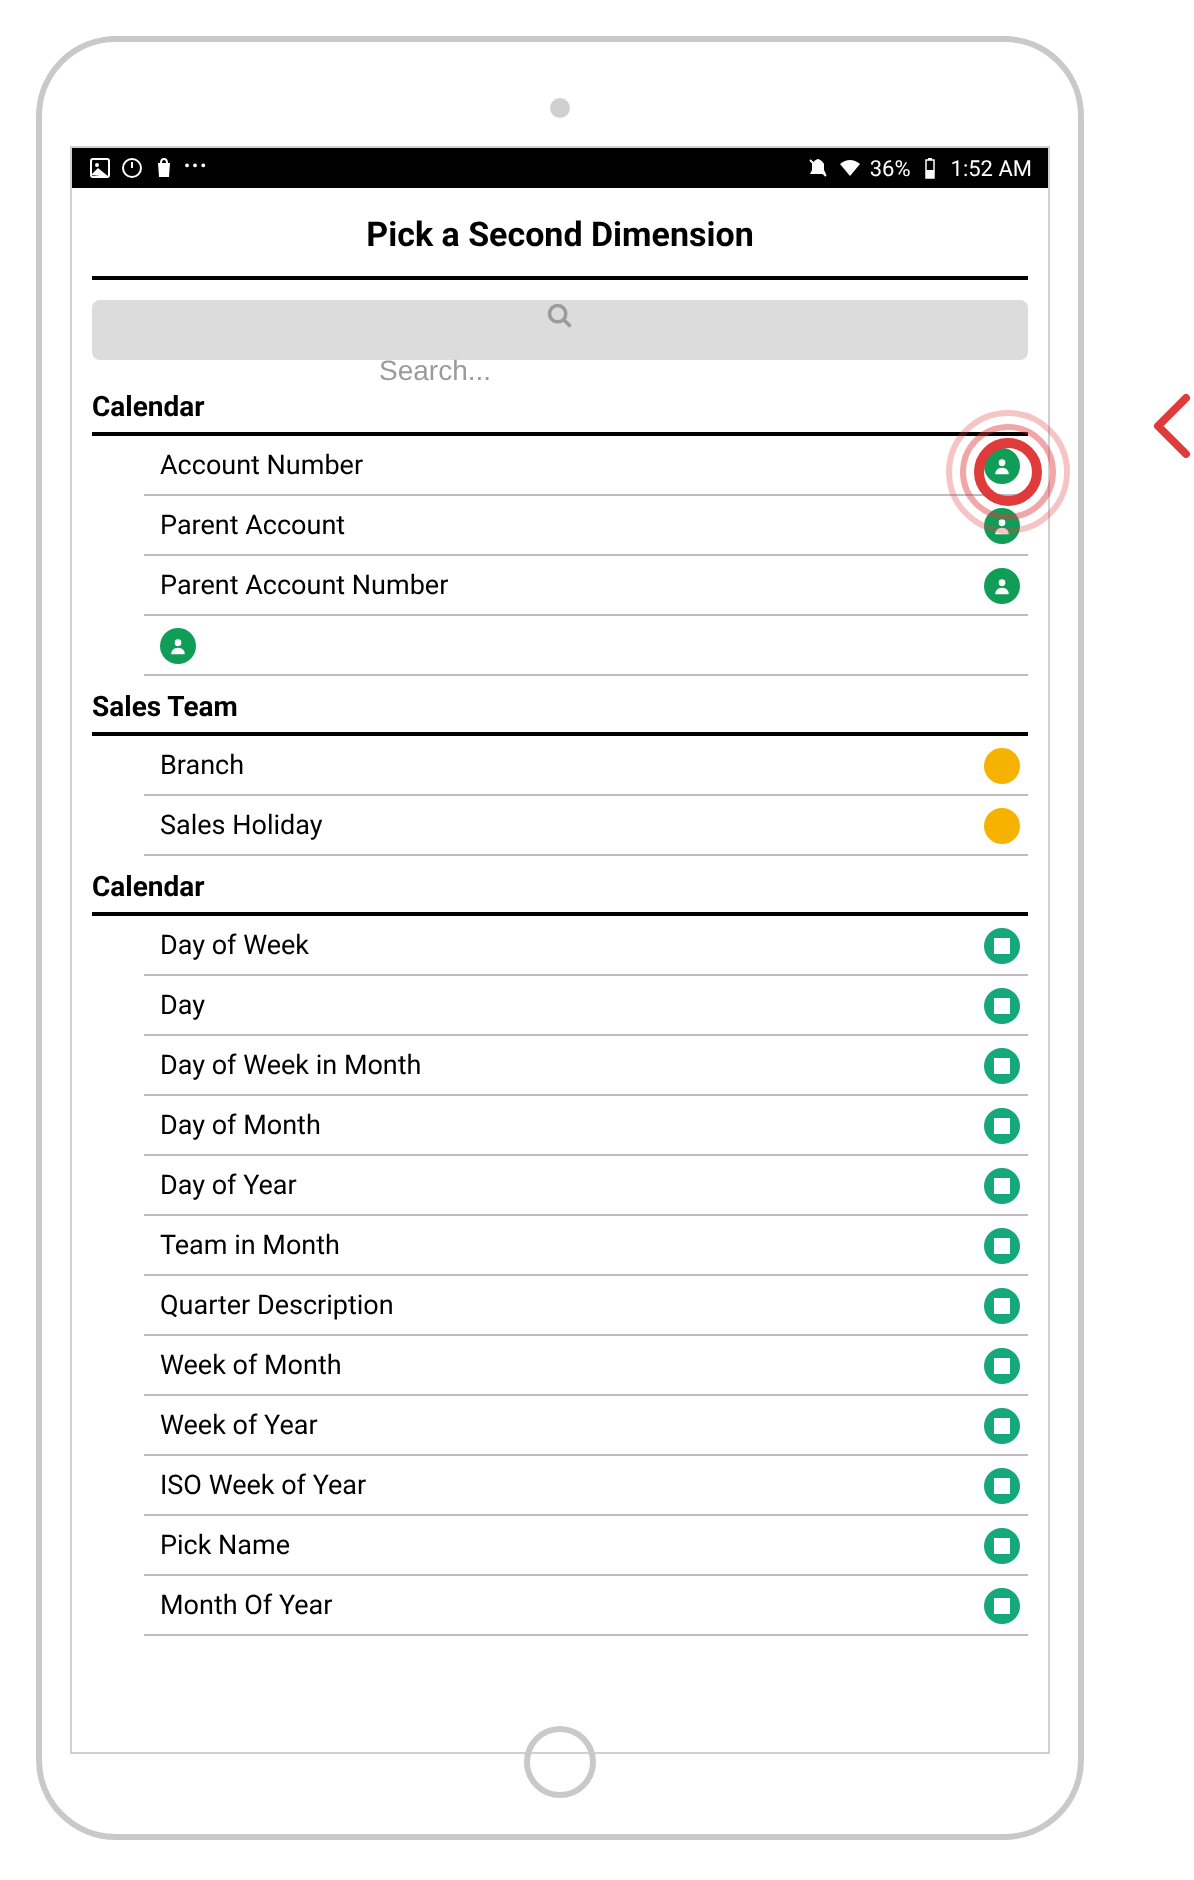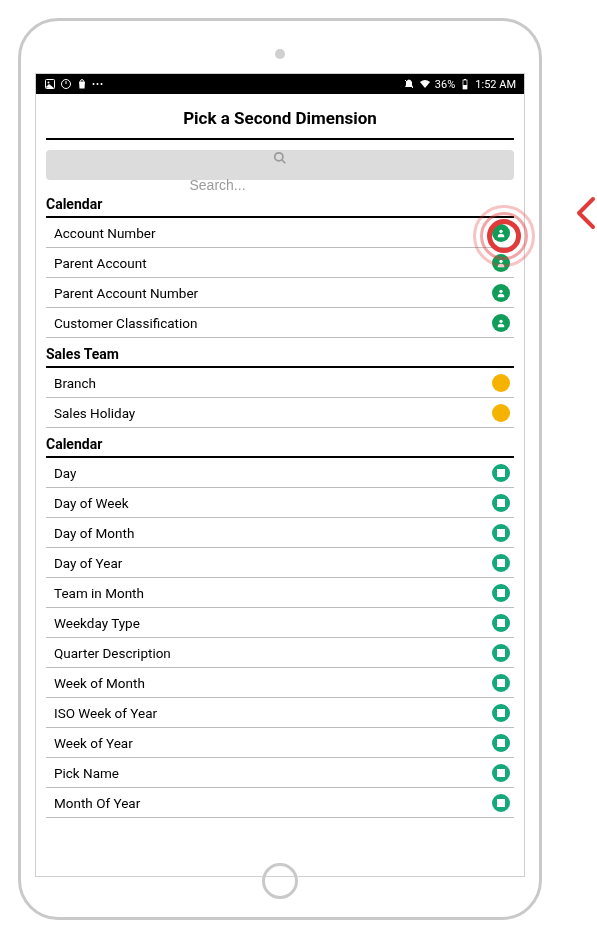--- a/index.html
+++ b/index.html
@@ -108,20 +108,21 @@
   }
   .list-item {
     display: flex;
     align-items: center;
     justify-content: space-between;
     border-bottom: 1px solid #bcbcbc;
     height: 30px;
     padding: 0 4px 0 8px;
     font-size: 13.5px;
     cursor: pointer;
+    margin-left: 26px;
   }
   .dim-icon {
     width: 18px;
     height: 18px;
     border-radius: 50%;
     display: flex;
     align-items: center;
     justify-content: center;
     flex-shrink: 0;
   }
@@ -245,76 +246,75 @@
         <div class="list-item">
           <span>Parent Account Number</span>
           <span class="dim-icon customer">
             <svg viewBox="0 0 24 24">
               <circle cx="12" cy="8" r="4"></circle>
               <path d="M4 22 Q4 14 12 14 Q20 14 20 22 Z"></path>
             </svg>
           </span>
         </div>
         <div class="list-item">
-          <span>Customer Classification</span>
           <span class="dim-icon customer">
             <svg viewBox="0 0 24 24">
               <circle cx="12" cy="8" r="4"></circle>
               <path d="M4 22 Q4 14 12 14 Q20 14 20 22 Z"></path>
             </svg>
           </span>
         </div>
         <div class="section-header">Sales Team</div>
         <div class="list-item">
           <span>Branch</span>
           <span class="dim-icon sales"></span>
         </div>
         <div class="list-item">
           <span>Sales Holiday</span>
           <span class="dim-icon sales"></span>
         </div>
         <div class="section-header">Calendar</div>
         <div class="list-item">
+          <span>Day of Week</span>
+          <span class="dim-icon calendar"></span>
+        </div>
+        <div class="list-item">
           <span>Day</span>
           <span class="dim-icon calendar"></span>
         </div>
         <div class="list-item">
-          <span>Day of Week</span>
+          <span>Day of Week in Month</span>
           <span class="dim-icon calendar"></span>
         </div>
         <div class="list-item">
           <span>Day of Month</span>
           <span class="dim-icon calendar"></span>
         </div>
         <div class="list-item">
           <span>Day of Year</span>
           <span class="dim-icon calendar"></span>
         </div>
         <div class="list-item">
           <span>Team in Month</span>
           <span class="dim-icon calendar"></span>
         </div>
         <div class="list-item">
-          <span>Weekday Type</span>
-          <span class="dim-icon calendar"></span>
-        </div>
-        <div class="list-item">
           <span>Quarter Description</span>
           <span class="dim-icon calendar"></span>
         </div>
         <div class="list-item">
           <span>Week of Month</span>
           <span class="dim-icon calendar"></span>
         </div>
         <div class="list-item">
+          <span>Week of Year</span>
+          <span class="dim-icon calendar"></span>
+        </div>
+        <div class="list-item">
           <span>ISO Week of Year</span>
-          <span class="dim-icon calendar"></span>
-        </div>
-        <div class="list-item">
-          <span>Week of Year</span>
           <span class="dim-icon calendar"></span>
         </div>
         <div class="list-item">
           <span>Pick Name</span>
           <span class="dim-icon calendar"></span>
         </div>
         <div class="list-item">
           <span>Month Of Year</span>
           <span class="dim-icon calendar"></span>
         </div>

